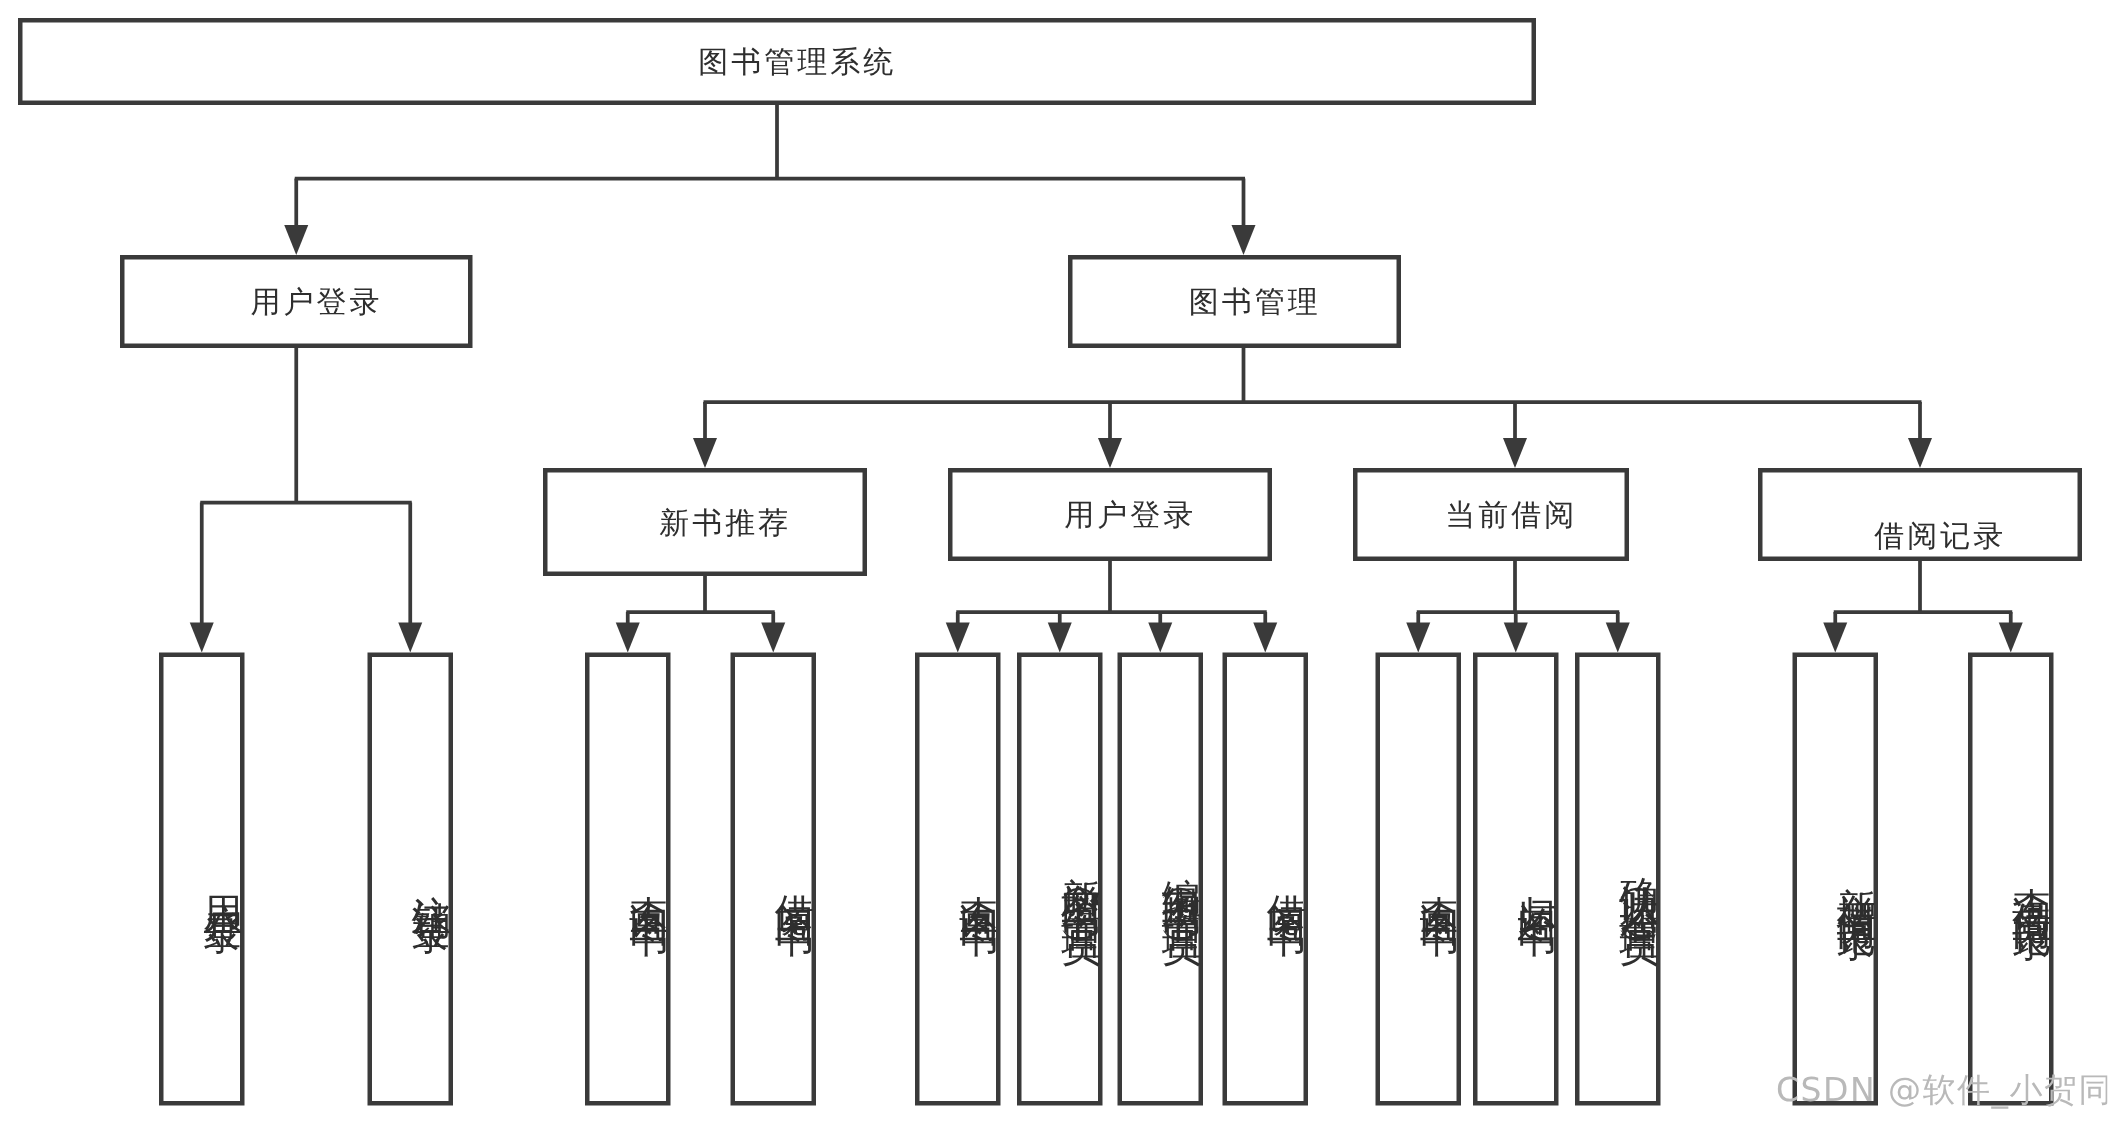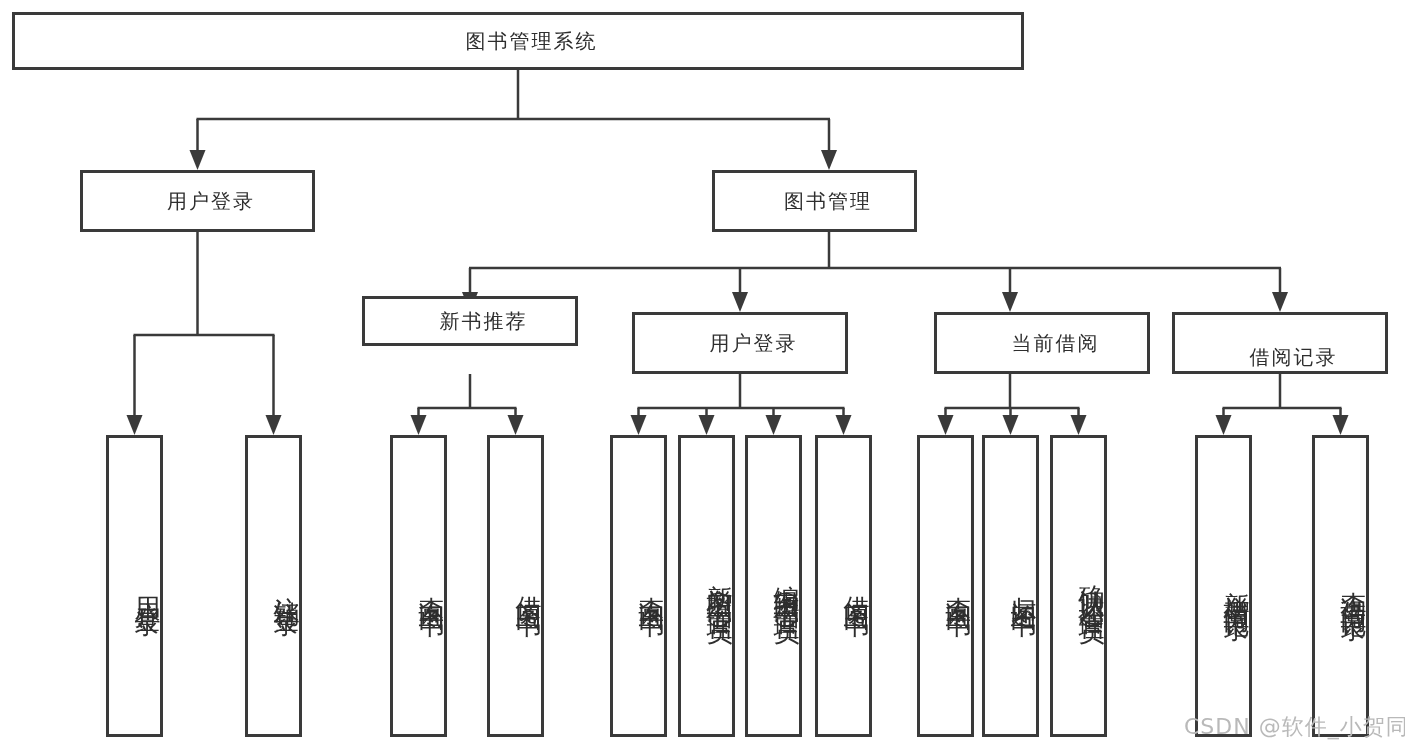--- a/index.html
+++ b/index.html
@@ -128,31 +128,31 @@
     </g>
   </svg>
 
   <div class="node h-node" style="left:12px; top:12px; width:1012px; height:58px;">
     <span>图书管理系统</span>
   </div>
 
   <div class="node h-node" style="left:80px; top:170px; width:235px; height:62px;">
     <span>用户登录</span>
   </div>
-  <div class="node h-node" style="left:712px; top:170px; width:205px; height:62px;">
+  <div class="node h-node" style="left:712px; top:170px; width:222px; height:62px;">
     <span>图书管理</span>
   </div>
 
-  <div class="node h-node" style="left:362px; top:296px; width:216px; height:50px;">
+  <div class="node h-node" style="left:362px; top:312px; width:216px; height:72px;">
     <span>新书推荐</span>
   </div>
   <div class="node h-node" style="left:632px; top:312px; width:216px; height:62px;">
     <span>用户登录</span>
   </div>
-  <div class="node h-node" style="left:902px; top:312px; width:216px; height:62px;margin-left:32px;">
+  <div class="node h-node" style="left:902px; top:312px; width:184px; height:62px;">
     <span>当前借阅</span>
   </div>
   <div class="node h-node" style="left:1172px; top:312px; width:216px; height:62px;align-items:flex-end;">
     <span>借阅记录</span>
   </div>
 
   <div class="node v-node" style="left:106px; top:435px; width:57px; height:302px;">
     <span class="vtext">用户登录</span>
   </div>
   <div class="node v-node" style="left:245px; top:435px; width:57px; height:302px;">

